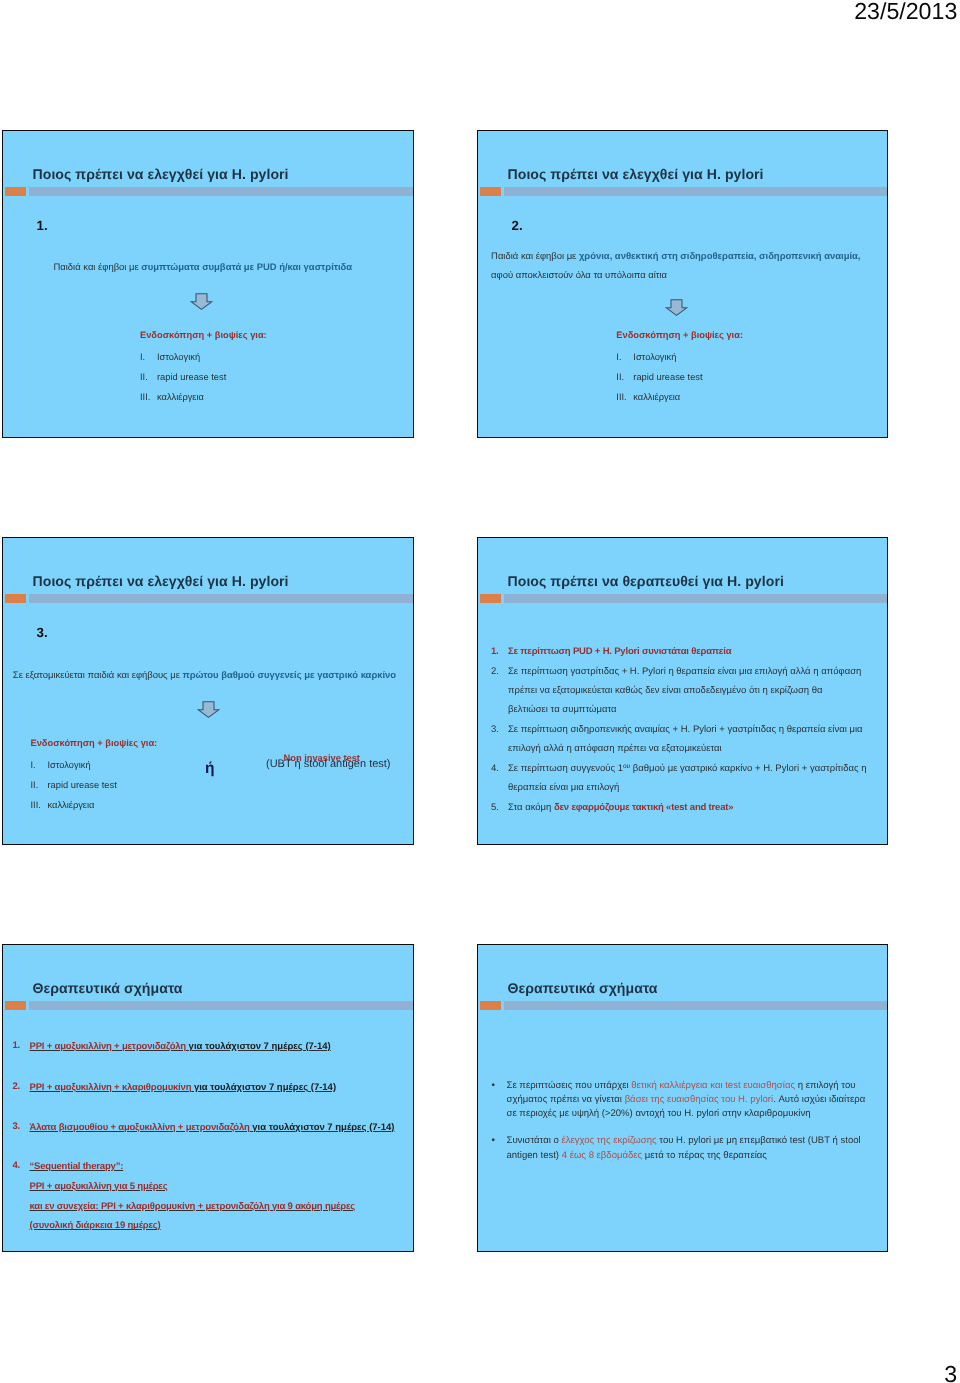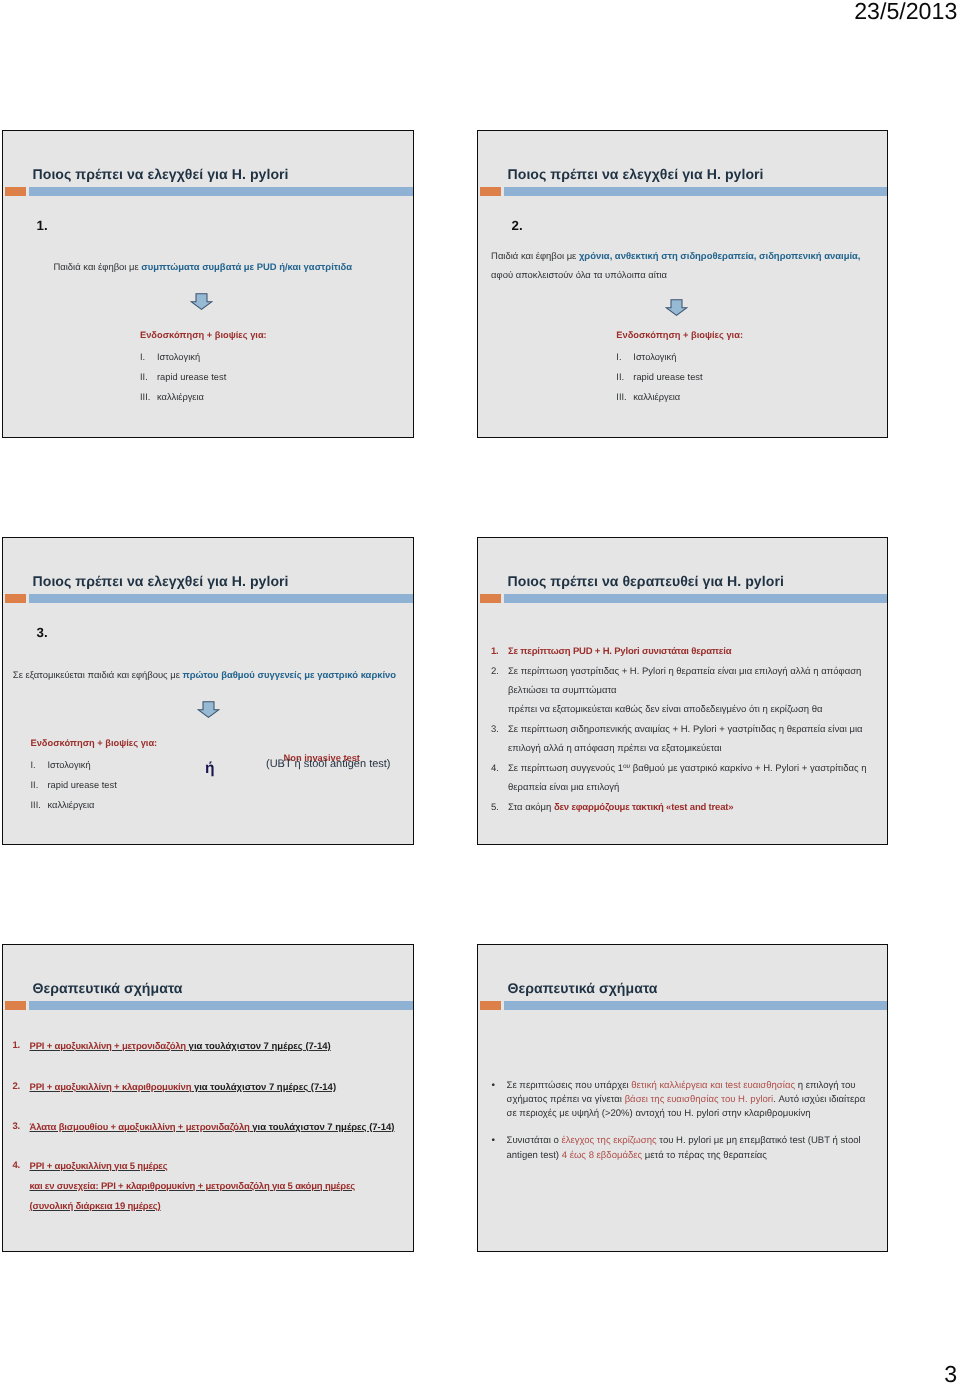--- a/index.html
+++ b/index.html
@@ -1,20 +1,20 @@
 <!DOCTYPE html>
 <html><head>
 <meta charset="utf-8">
 <style>
   html,body{margin:0;padding:0;background:#fff;}
   body{width:960px;height:1383px;font-family:"Liberation Sans",sans-serif;position:relative;overflow:hidden;-webkit-font-smoothing:antialiased;text-rendering:geometricPrecision;}
   .hdr-date{position:absolute;right:2.7px;top:-3px;font-size:23.2px;line-height:28px;color:#0a0a0a;letter-spacing:0px;}
   .pagenum{position:absolute;right:2.8px;top:1360px;font-size:23.2px;line-height:28px;color:#0a0a0a;}
 
-  .slide{position:absolute;background:#e5e5e5;border:1.4px solid #0d0d0d;box-sizing:border-box;overflow:hidden;}
+  .slide{position:absolute;background:#7dd3fc;border:1.4px solid #0d0d0d;box-sizing:border-box;overflow:hidden;}
   .s-title{position:absolute;font-weight:bold;color:#1f3243;white-space:nowrap;font-size:14.1px;letter-spacing:0.05px;}
   .bar-orange{position:absolute;background:#dd7f49;}
   .bar-blue{position:absolute;background:#8fb2d4;}
 
   .num{position:absolute;font-weight:bold;font-size:13.3px;color:#111;}
   .lead{position:absolute;font-size:9.45px;line-height:19px;color:#2f3134;}
   .blue-bold{color:#23658f;font-weight:bold;}
   .red-bold{color:#9c2f2c;font-weight:bold;letter-spacing:-0.19px;}
   .dark-bold{color:#1b1b1b;font-weight:bold;}
   .red{color:#b0504a;text-align:right;}
@@ -134,22 +134,22 @@
       <div class="oli">
           <span class="mk red-bold">1.</span>
           <span class="bd">
             <div class="ln"><span class="red-bold">Σε περίπτωση PUD + H. Pylori συνιστάται θεραπεία</span></div>
           </span>
         </div>
       <div class="oli">
           <span class="mk ">2.</span>
           <span class="bd">
             <div class="ln"><span>Σε περίπτωση γαστρίτιδας + H. Pylori η θεραπεία είναι μια επιλογή αλλά η απόφαση</span></div>
+            <div class="ln"><span>πρέπει να εξατομικεύεται καθώς δεν είναι αποδεδειγμένο ότι η εκρίζωση θα</span></div>
             <div class="ln"><span>βελτιώσει τα συμπτώματα</span></div>
-            <div class="ln"><span>πρέπει να εξατομικεύεται καθώς δεν είναι αποδεδειγμένο ότι η εκρίζωση θα</span></div>
           </span>
         </div>
       <div class="oli">
           <span class="mk ">3.</span>
           <span class="bd">
             <div class="ln"><span>Σε περίπτωση σιδηροπενικής αναιμίας + H. Pylori + γαστρίτιδας η θεραπεία είναι μια</span></div>
             <div class="ln"><span>επιλογή αλλά η απόφαση πρέπει να εξατομικεύεται</span></div>
           </span>
         </div>
       <div class="oli">
@@ -187,22 +187,23 @@
         </div>
       <div class="oli li5" style="margin-bottom:19.9px;">
           <span class="mk red-bold">3.</span>
           <span class="bd">
             <div class="ln"><span class="red-bold">Άλατα βισμουθίου + αμοξυκιλλίνη + μετρονιδαζόλη</span><span class="dark-bold"> για τουλάχιστον 7 ημέρες (7-14)</span></div>
           </span>
         </div>
       <div class="oli li5" style="margin-bottom:0px;">
           <span class="mk red-bold">4.</span>
           <span class="bd">
+            <div class="ln"><span class="red-bold">“Sequential therapy”:</span></div>
             <div class="ln"><span class="red-bold">PPI + αμοξυκιλλίνη για 5 ημέρες</span></div>
-            <div class="ln"><span class="red-bold">και εν συνεχεία: PPI + κλαριθρομυκίνη + μετρονιδαζόλη για 5 ακόμη ημέρες</span></div>
+            <div class="ln"><span class="red-bold">και εν συνεχεία: PPI + κλαριθρομυκίνη + μετρονιδαζόλη για 9 ακόμη ημέρες</span></div>
             <div class="ln"><span class="red-bold">(συνολική διάρκεια 19 ημέρες)</span></div>
           </span>
         </div>
     </div>
   </div>
 
   <div class="slide" style="left:476.5px;top:944px;width:411px;height:308px;">
     <div class="s-title" style="left:30px;top:34.5px;">Θεραπευτικά σχήματα</div>
     <div class="bar-orange" style="left:2px;top:55.5px;width:21px;height:9.5px;"></div>
     <div class="bar-blue" style="left:26px;top:55.5px;right:0px;height:9.5px;"></div>

